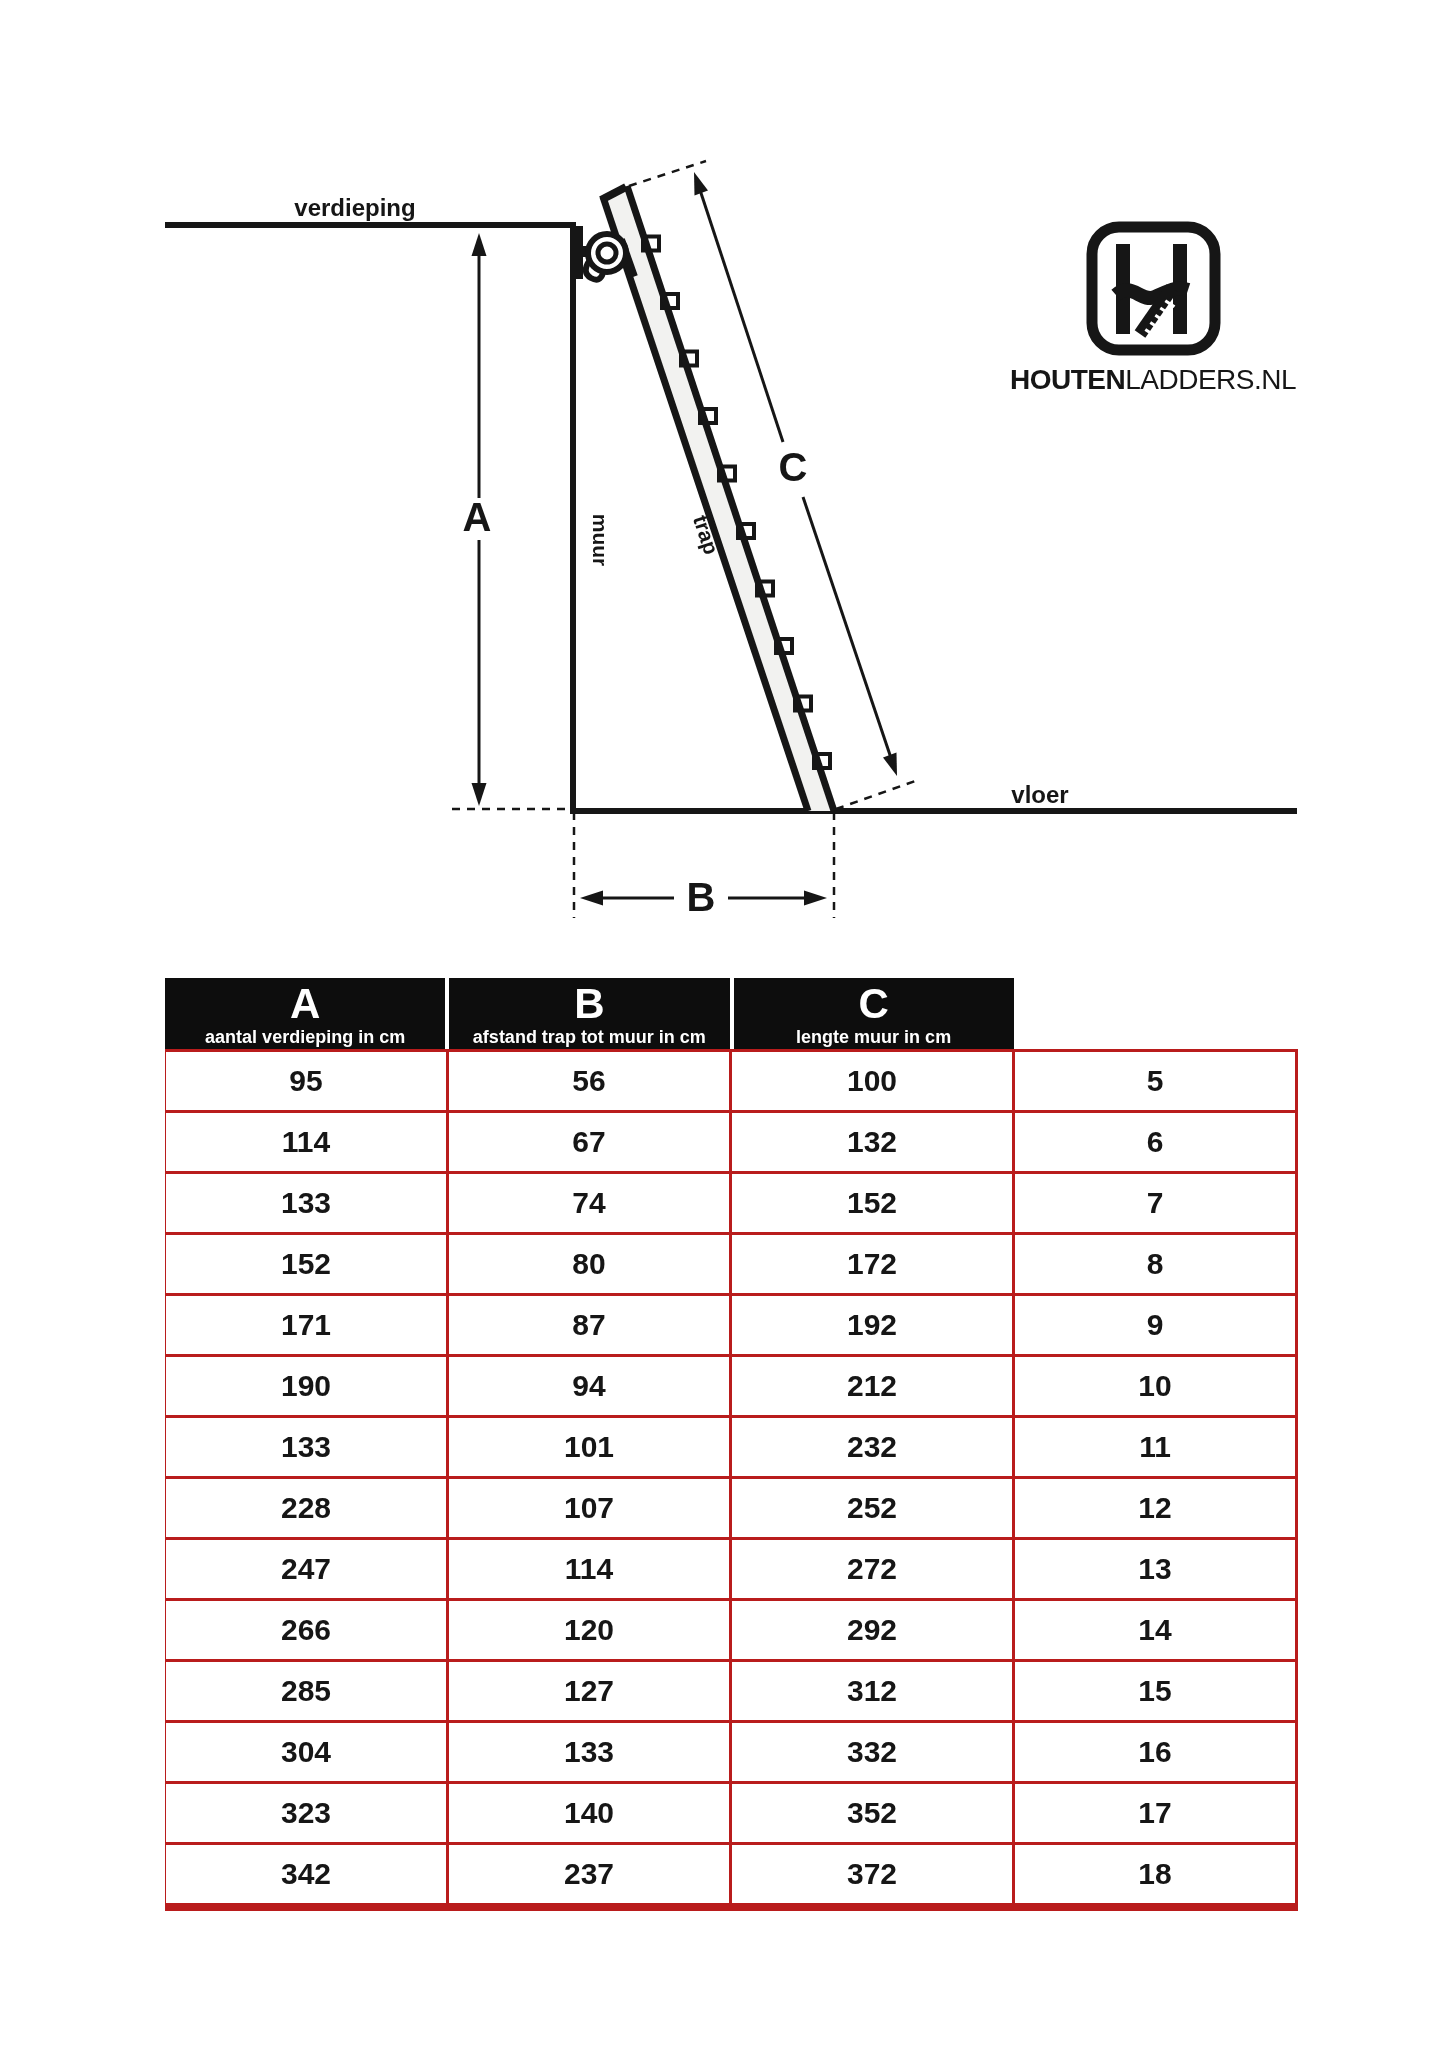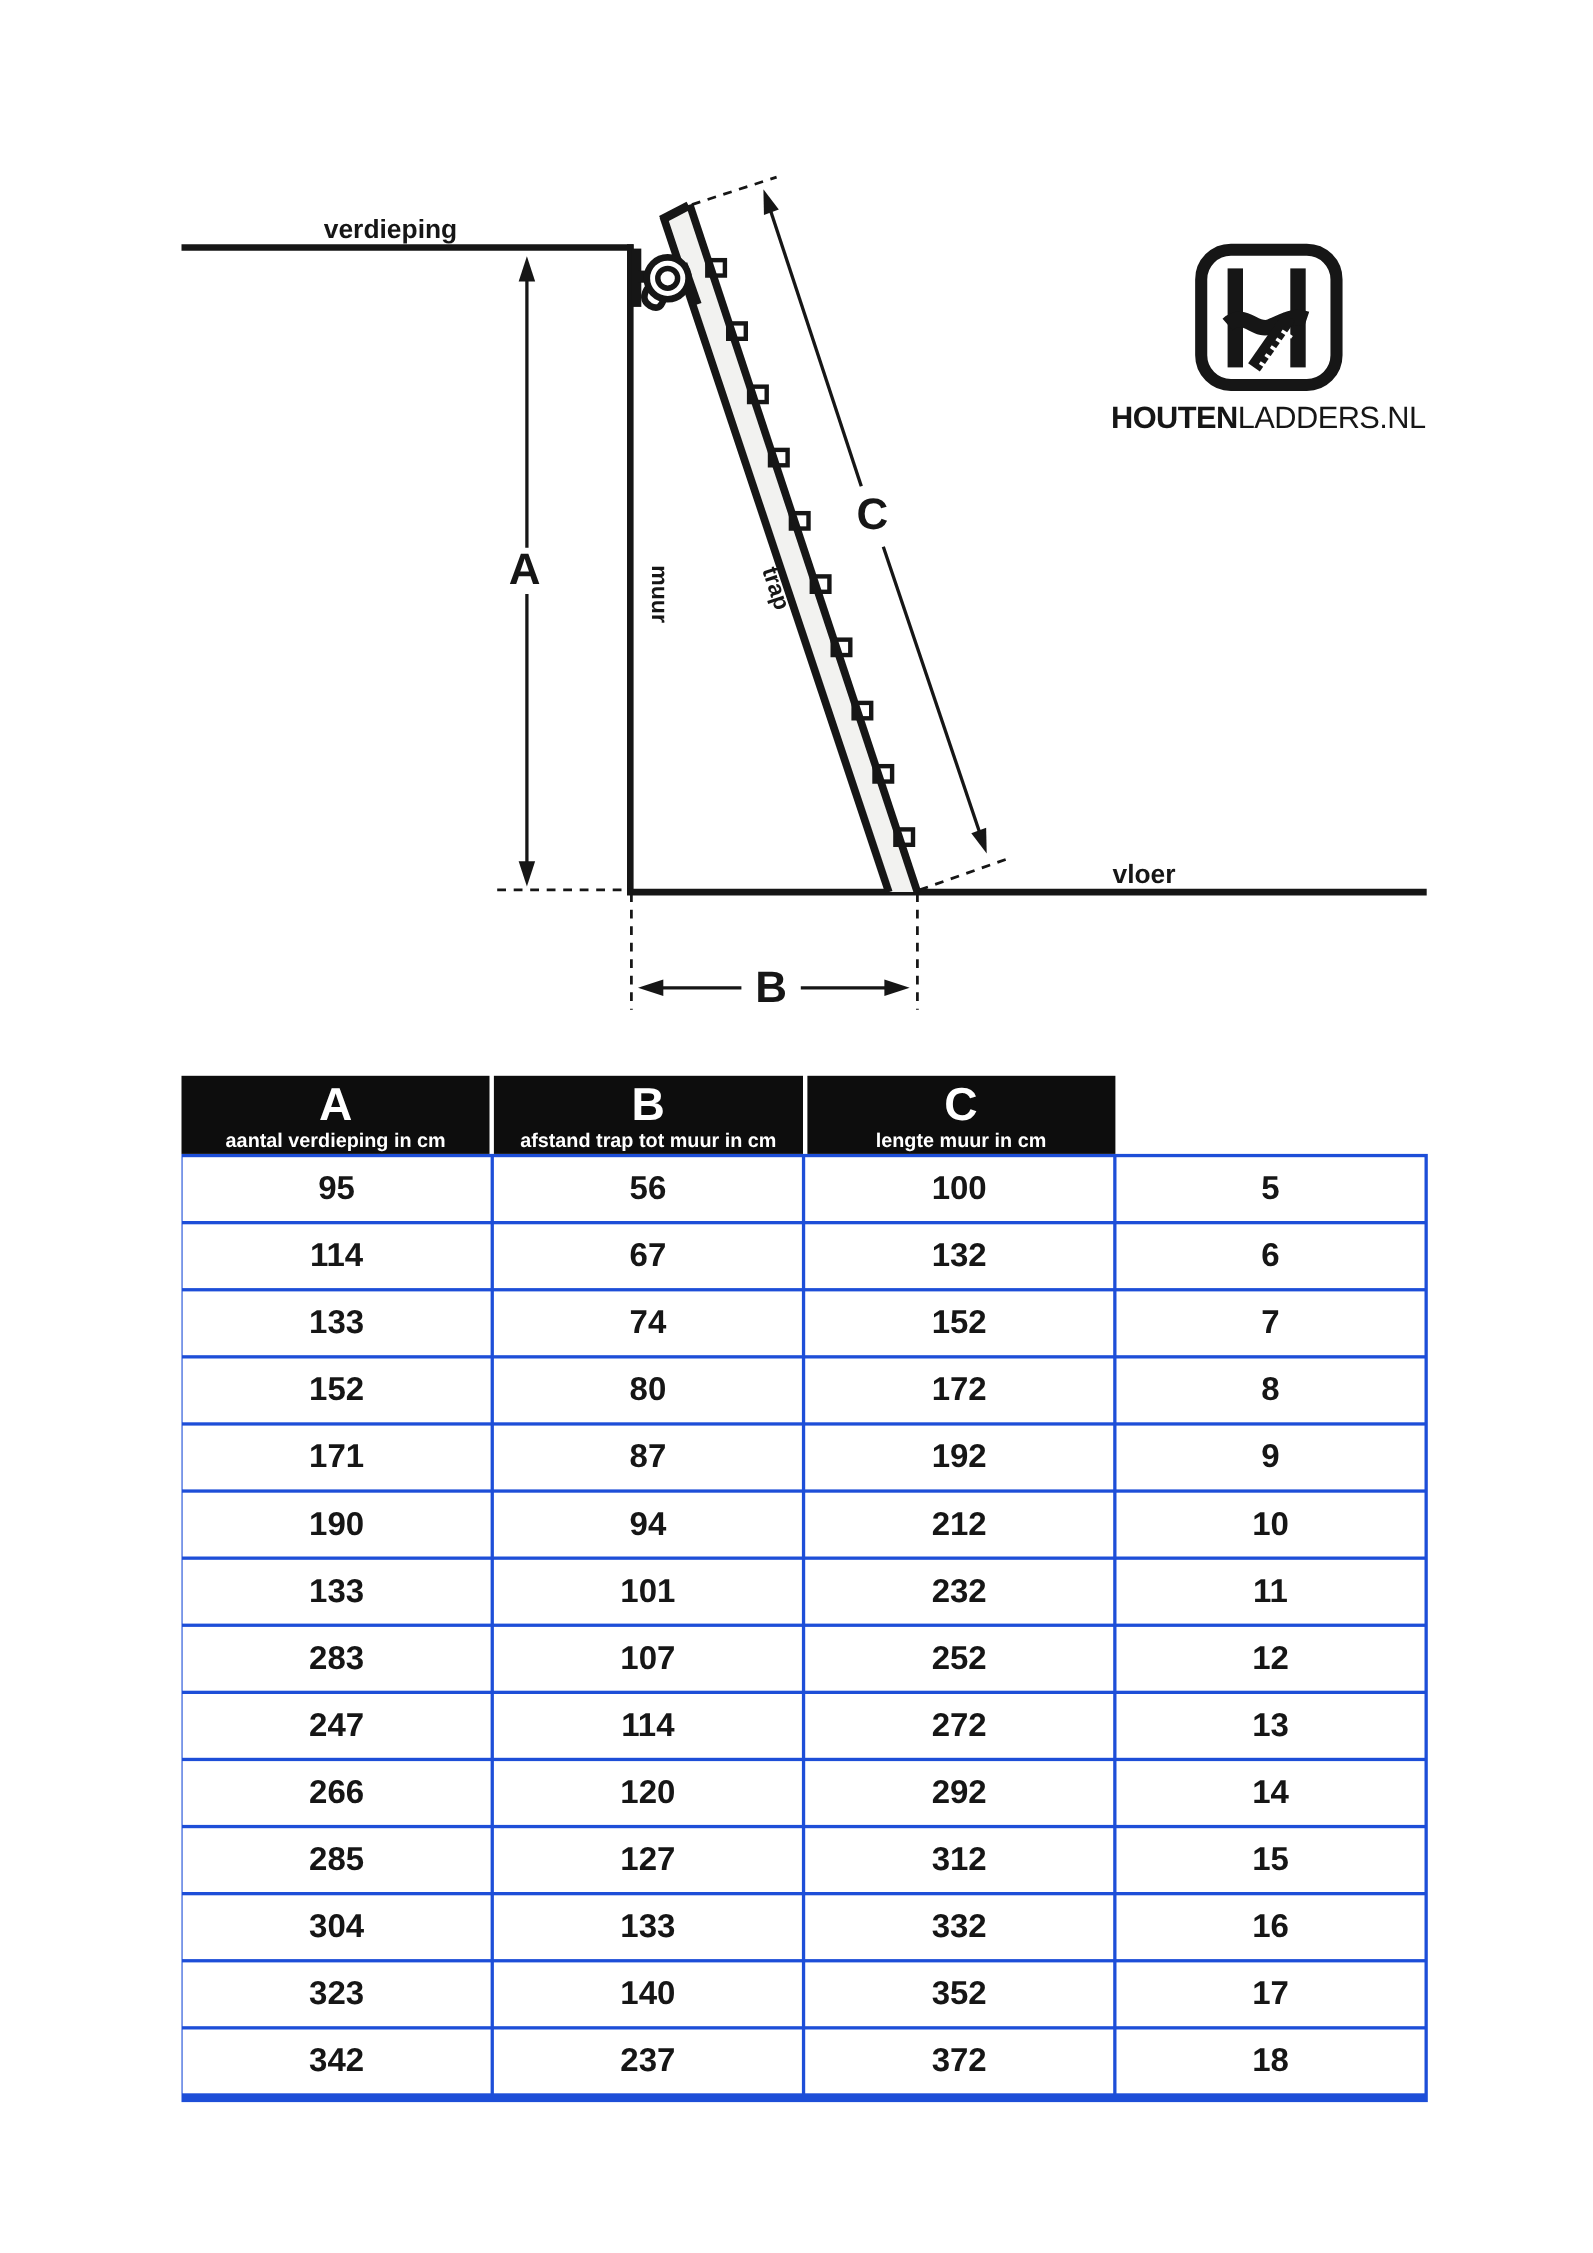--- a/index.html
+++ b/index.html
@@ -21,21 +21,21 @@
   .th {
     background:#0d0d0d; color:#ffffff;
     display:flex; flex-direction:column; align-items:center; justify-content:center;
     line-height:1.02; padding-top:2px;
   }
   .col-letter { font-size:42px; font-weight:bold; }
   .col-letter:empty { display:none; }
   .col-desc { font-size:18px; font-weight:bold; margin-top:2px; }
   .th:nth-child(4) .col-desc { font-size:20px; }
   .tbody {
-    background:#1d4ed8;
+    background:#b91c1c;
     display:grid; grid-template-columns:repeat(4,1fr);
     gap:3px; padding:3px 3px 8px 1px;
   }
   .tr { display:contents; }
   .td {
     background:#ffffff; height:58px;
     display:flex; align-items:center; justify-content:center;
     font-size:30px; font-weight:bold; color:#161616;
   }
 </style>
@@ -149,21 +149,21 @@
     </div>
   </div>
   <div class="tbody">
       <div class="tr"><div class="td">95</div><div class="td">56</div><div class="td">100</div><div class="td">5</div></div>
       <div class="tr"><div class="td">114</div><div class="td">67</div><div class="td">132</div><div class="td">6</div></div>
       <div class="tr"><div class="td">133</div><div class="td">74</div><div class="td">152</div><div class="td">7</div></div>
       <div class="tr"><div class="td">152</div><div class="td">80</div><div class="td">172</div><div class="td">8</div></div>
       <div class="tr"><div class="td">171</div><div class="td">87</div><div class="td">192</div><div class="td">9</div></div>
       <div class="tr"><div class="td">190</div><div class="td">94</div><div class="td">212</div><div class="td">10</div></div>
       <div class="tr"><div class="td">133</div><div class="td">101</div><div class="td">232</div><div class="td">11</div></div>
-      <div class="tr"><div class="td">283</div><div class="td">107</div><div class="td">252</div><div class="td">12</div></div>
+      <div class="tr"><div class="td">228</div><div class="td">107</div><div class="td">252</div><div class="td">12</div></div>
       <div class="tr"><div class="td">247</div><div class="td">114</div><div class="td">272</div><div class="td">13</div></div>
       <div class="tr"><div class="td">266</div><div class="td">120</div><div class="td">292</div><div class="td">14</div></div>
       <div class="tr"><div class="td">285</div><div class="td">127</div><div class="td">312</div><div class="td">15</div></div>
       <div class="tr"><div class="td">304</div><div class="td">133</div><div class="td">332</div><div class="td">16</div></div>
       <div class="tr"><div class="td">323</div><div class="td">140</div><div class="td">352</div><div class="td">17</div></div>
       <div class="tr"><div class="td">342</div><div class="td">237</div><div class="td">372</div><div class="td">18</div></div>
     </div>
 </div>
 
 </body></html>

